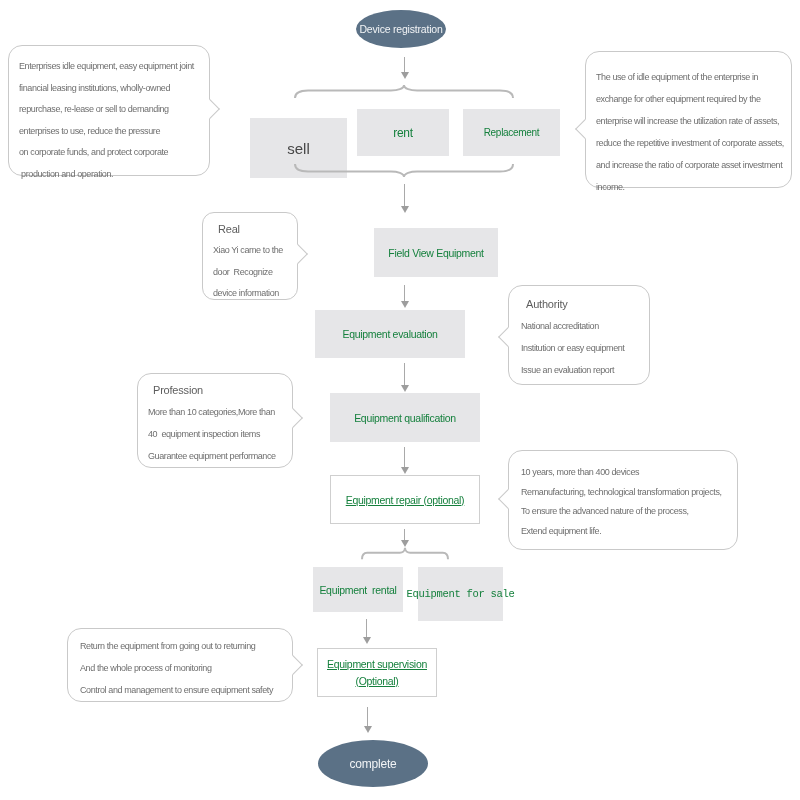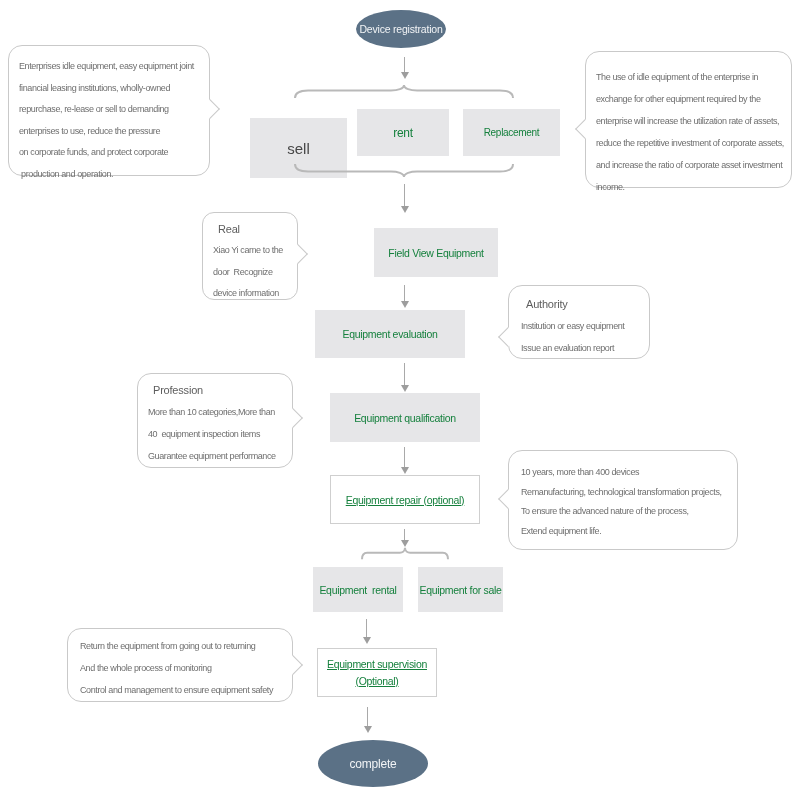--- a/index.html
+++ b/index.html
@@ -130,23 +130,24 @@
   <div class="gbox" style="left:330px; top:228px; width:124px; height:49px;margin-left:44px;">
     <span>Field View Equipment</span>
   </div>
 
   <div class="arrow" style="left:404px; top:285px; height:16px;"></div>
 
   <div class="gbox" style="left:315px; top:310px; width:150px; height:48px;">
     <span>Equipment evaluation</span>
   </div>
 
-  <div class="callout lh-22" style="left:508px; top:285px; width:142px; height:74px; padding:8px 12px 4px 12px;">
+  <div class="callout lh-22" style="left:508px; top:285px; width:142px; height:100px; padding:8px 12px 4px 12px;">
     <i class="ptr ptr-l" style="top:44px;"></i>
     <div class="co-title">Authority</div>
+    <div class="co-line">National accreditation</div>
     <div class="co-line">Institution or easy equipment</div>
     <div class="co-line">Issue an evaluation report</div>
   </div>
 
   <div class="arrow" style="left:404px; top:363px; height:22px;"></div>
 
   <div class="callout lh-22" style="left:137px; top:373px; width:156px; height:95px; padding:6px 4px 4px 10px;">
     <i class="ptr ptr-r" style="top:37px;"></i>
     <div class="co-title">Profession</div>
     <div class="co-line">More than 10 categories,More than</div>
@@ -174,21 +175,21 @@
 
   <div class="arrow" style="left:404px; top:529px; height:11px;"></div>
 
   <svg class="brace" style="left:362px; top:547px;" width="86" height="13" viewBox="0 0 100 16" preserveAspectRatio="none">
     <path d="M0,15 C0,9 2,7 6,7 L44,7 C47,7 50,5 50,1 C50,5 53,7 56,7 L94,7 C98,7 100,9 100,15" fill="none" stroke="#b9b9b9" stroke-width="2" vector-effect="non-scaling-stroke"></path>
   </svg>
 
   <div class="gbox" style="left:313px; top:567px; width:90px; height:45px;">
     <span>Equipment  rental</span>
   </div>
-  <div class="gbox" style="left:418px; top:567px; width:85px; height:45px;">
+  <div class="gbox" style="left:418px; top:567px; width:85px; height:54px;font-family:Liberation Mono, monospace;">
     <span>Equipment for sale</span>
   </div>
 
   <div class="arrow" style="left:366px; top:619px; height:18px;"></div>
 
   <div class="callout lh-22" style="left:67px; top:628px; width:226px; height:74px; padding:6px 4px 4px 12px;">
     <i class="ptr ptr-r" style="top:29px;"></i>
     <div class="co-line">Return the equipment from going out to returning</div>
     <div class="co-line">And the whole process of monitoring</div>
     <div class="co-line">Control and management to ensure equipment safety</div>

